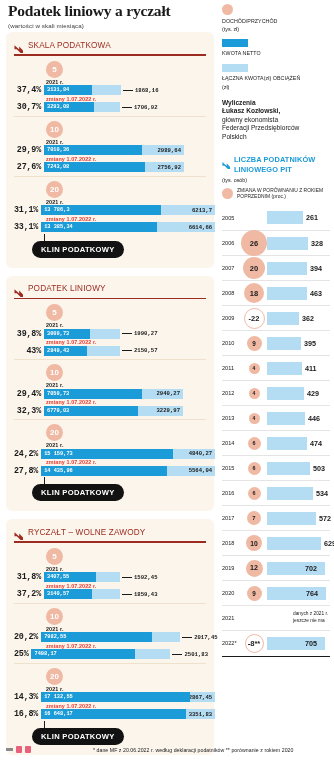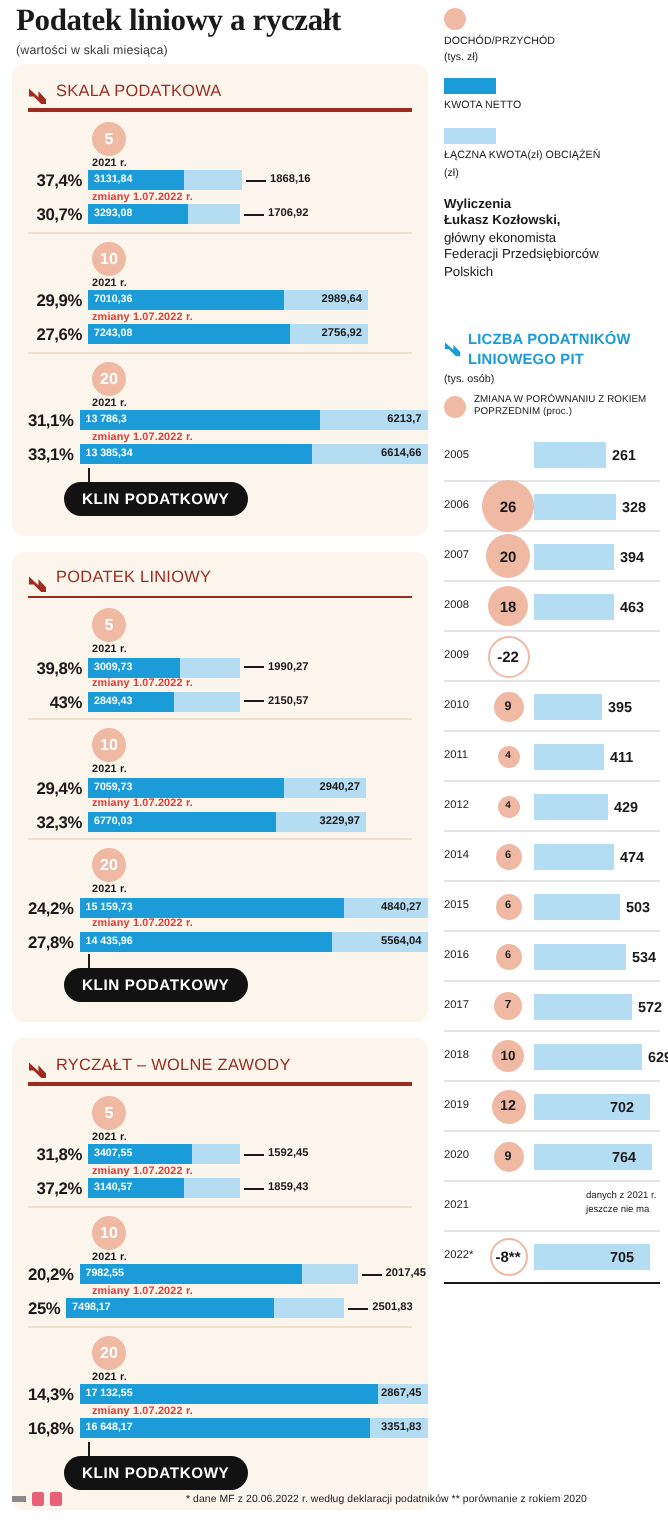--- a/index.html
+++ b/index.html
@@ -57,21 +57,21 @@
     font-size: 8px; font-weight: bold;
     display: flex; align-items: center; justify-content: center;
     margin: 2px 0 1px 32px;
   }
   .yearlab {
     font-size: 5.4px; font-weight: bold; color: #1a1a1a;
     margin-left: 32px; letter-spacing: 0.1px;
   }
   .yearlab.change { color: #e8382f; }
 
-  .barrow { display: flex; align-items: center; height: 11px; margin-bottom: 0px; }
+  .barrow { display: flex; align-items: center; height: 11px; margin-bottom: 0px; font-family: Liberation Mono, monospace; }
   .pct {
     width: 30px; text-align: right; padding-right: 3px;
     font-size: 8.4px; font-weight: bold; color: #1a1a1a;
     letter-spacing: -0.2px;
   }
   .bars { position: relative; height: 10px; display: flex; align-items: stretch; }
   .seg-dark {
     background: #1b9bd8; display: flex; align-items: center;
     padding-left: 3px; overflow: hidden;
   }
@@ -109,21 +109,21 @@
   .legend-txt {
     font-size: 5.3px; color: #1a1a1a; margin-top: 2.5px;
     line-height: 1.45; letter-spacing: 0.05px;
   }
   .legend-sub { font-size: 5.3px; color: #1a1a1a; margin-top: 1px; }
 
   .credit { margin-top: 9px; }
   .credit-b { font-size: 6.6px; font-weight: bold; color: #1a1a1a; line-height: 1.3; }
   .credit-n { font-size: 6.6px; color: #1a1a1a; line-height: 1.3; }
 
-  .chart-head { margin-top: 24px; display: flex; gap: 3px; align-items: flex-start; }
+  .chart-head { margin-top: 14px; display: flex; gap: 3px; align-items: flex-start; }
   .chart-arrow { width: 9px; height: 9px; flex: 0 0 auto; margin-top: 1px; }
   .chart-title {
     font-size: 7.4px; font-weight: bold; color: #1b9bd8;
     line-height: 1.25; letter-spacing: 0.1px;
   }
   .chart-unit { font-size: 5.4px; color: #1a1a1a; margin-top: 3px; }
 
   .chart-legend { display: flex; align-items: flex-start; gap: 4px; margin-top: 5px; }
   .cl-dot { width: 11px; height: 11px; border-radius: 50%; background: #f0b9a4; flex: 0 0 auto; }
   .cl-txt { font-size: 4.9px; color: #1a1a1a; line-height: 1.35; letter-spacing: 0.05px; }
@@ -550,20 +550,24 @@
           <div class="cbarwrap">
             <div class="cbar" style="width: 40px;"></div>
             <div class="cval">463</div>
           </div>
         </div>
         <div class="crow">
           <div class="cyear">2009</div>
           <div class="cbub">
             <i class="neg" style="width:21px;height:21px;font-size:7.5px">-22</i>
           </div>
+          <div class="cbarwrap">
+            <div class="cbar" style="width: 32px;"></div>
+            <div class="cval">362</div>
+          </div>
         </div>
         <div class="crow">
           <div class="cyear">2010</div>
           <div class="cbub">
             <i class="" style="width:15px;height:15px;font-size:6.3px">9</i>
           </div>
           <div class="cbarwrap">
             <div class="cbar" style="width: 34px;"></div>
             <div class="cval">395</div>
           </div>
@@ -579,20 +583,30 @@
           </div>
         </div>
         <div class="crow">
           <div class="cyear">2012</div>
           <div class="cbub">
             <i class="" style="width:11px;height:11px;font-size:5px">4</i>
           </div>
           <div class="cbarwrap">
             <div class="cbar" style="width: 37px;"></div>
             <div class="cval">429</div>
+          </div>
+        </div>
+        <div class="crow">
+          <div class="cyear">2013</div>
+          <div class="cbub">
+            <i class="" style="width:11px;height:11px;font-size:5px">4</i>
+          </div>
+          <div class="cbarwrap">
+            <div class="cbar" style="width: 38px;"></div>
+            <div class="cval">446</div>
           </div>
         </div>
         <div class="crow">
           <div class="cyear">2014</div>
           <div class="cbub">
             <i class="" style="width:13px;height:13px;font-size:5.46px">6</i>
           </div>
           <div class="cbarwrap">
             <div class="cbar" style="width: 40px;"></div>
             <div class="cval">474</div>

